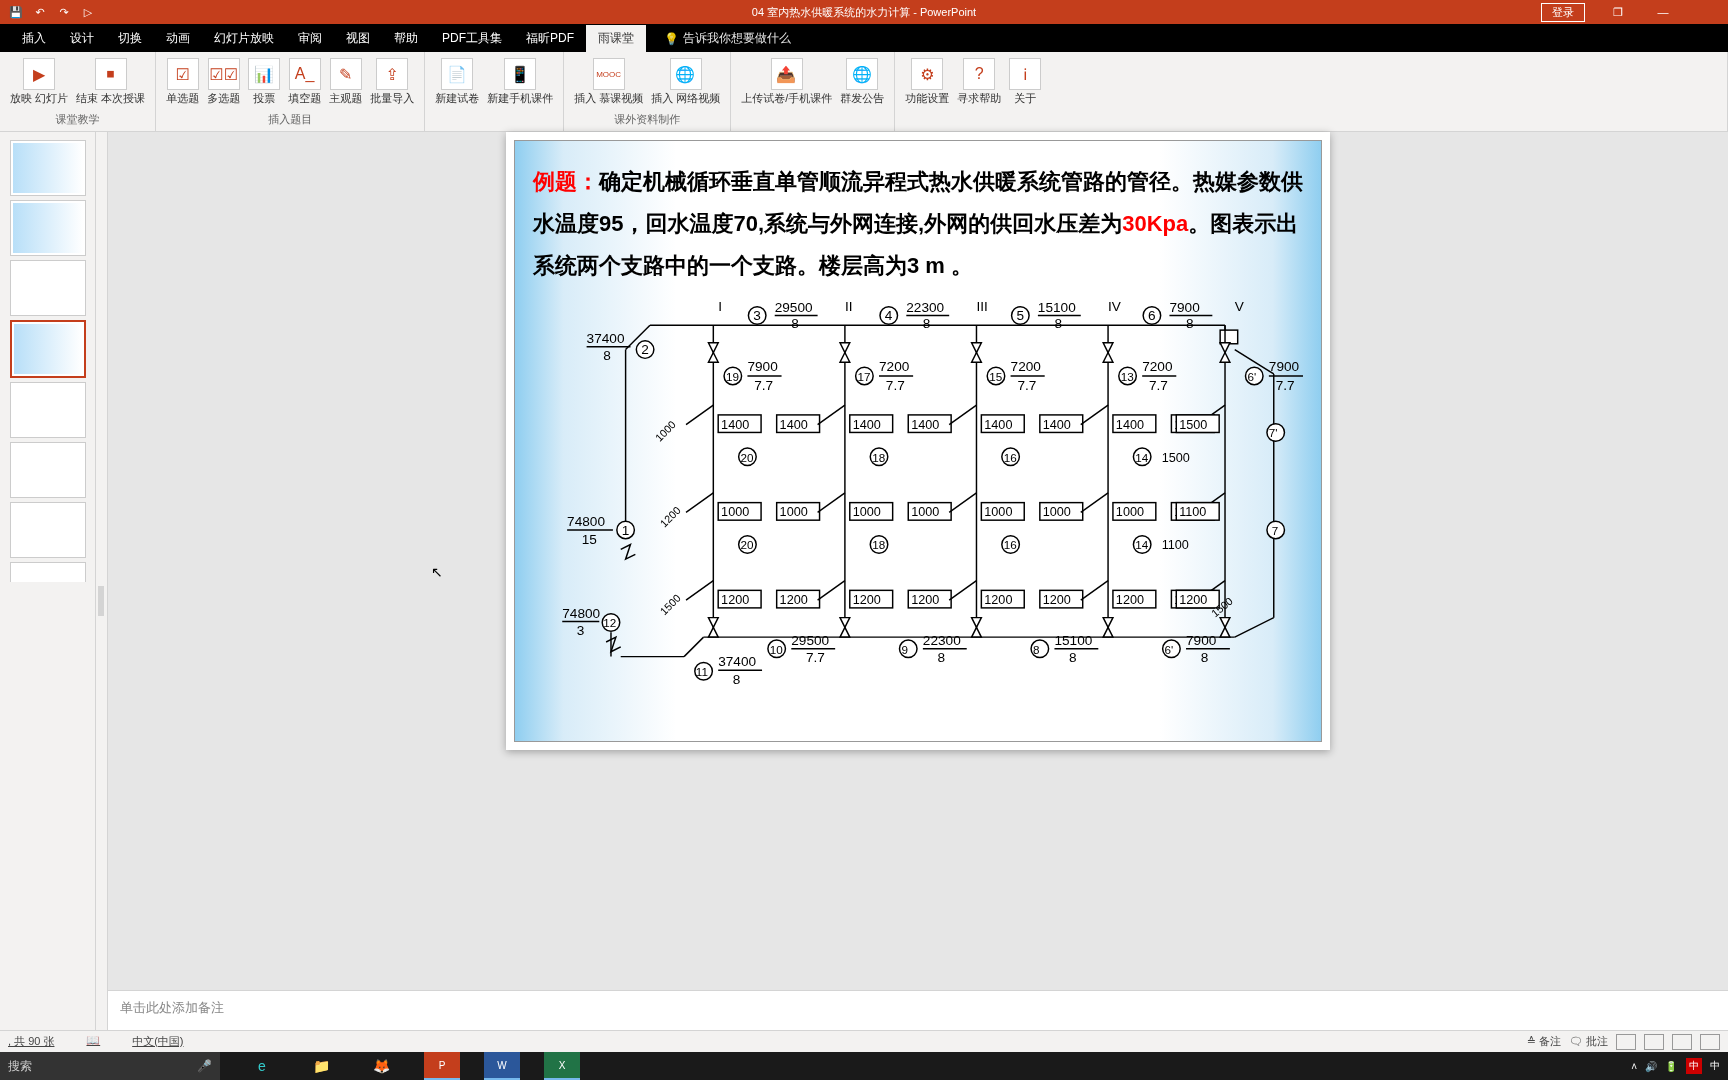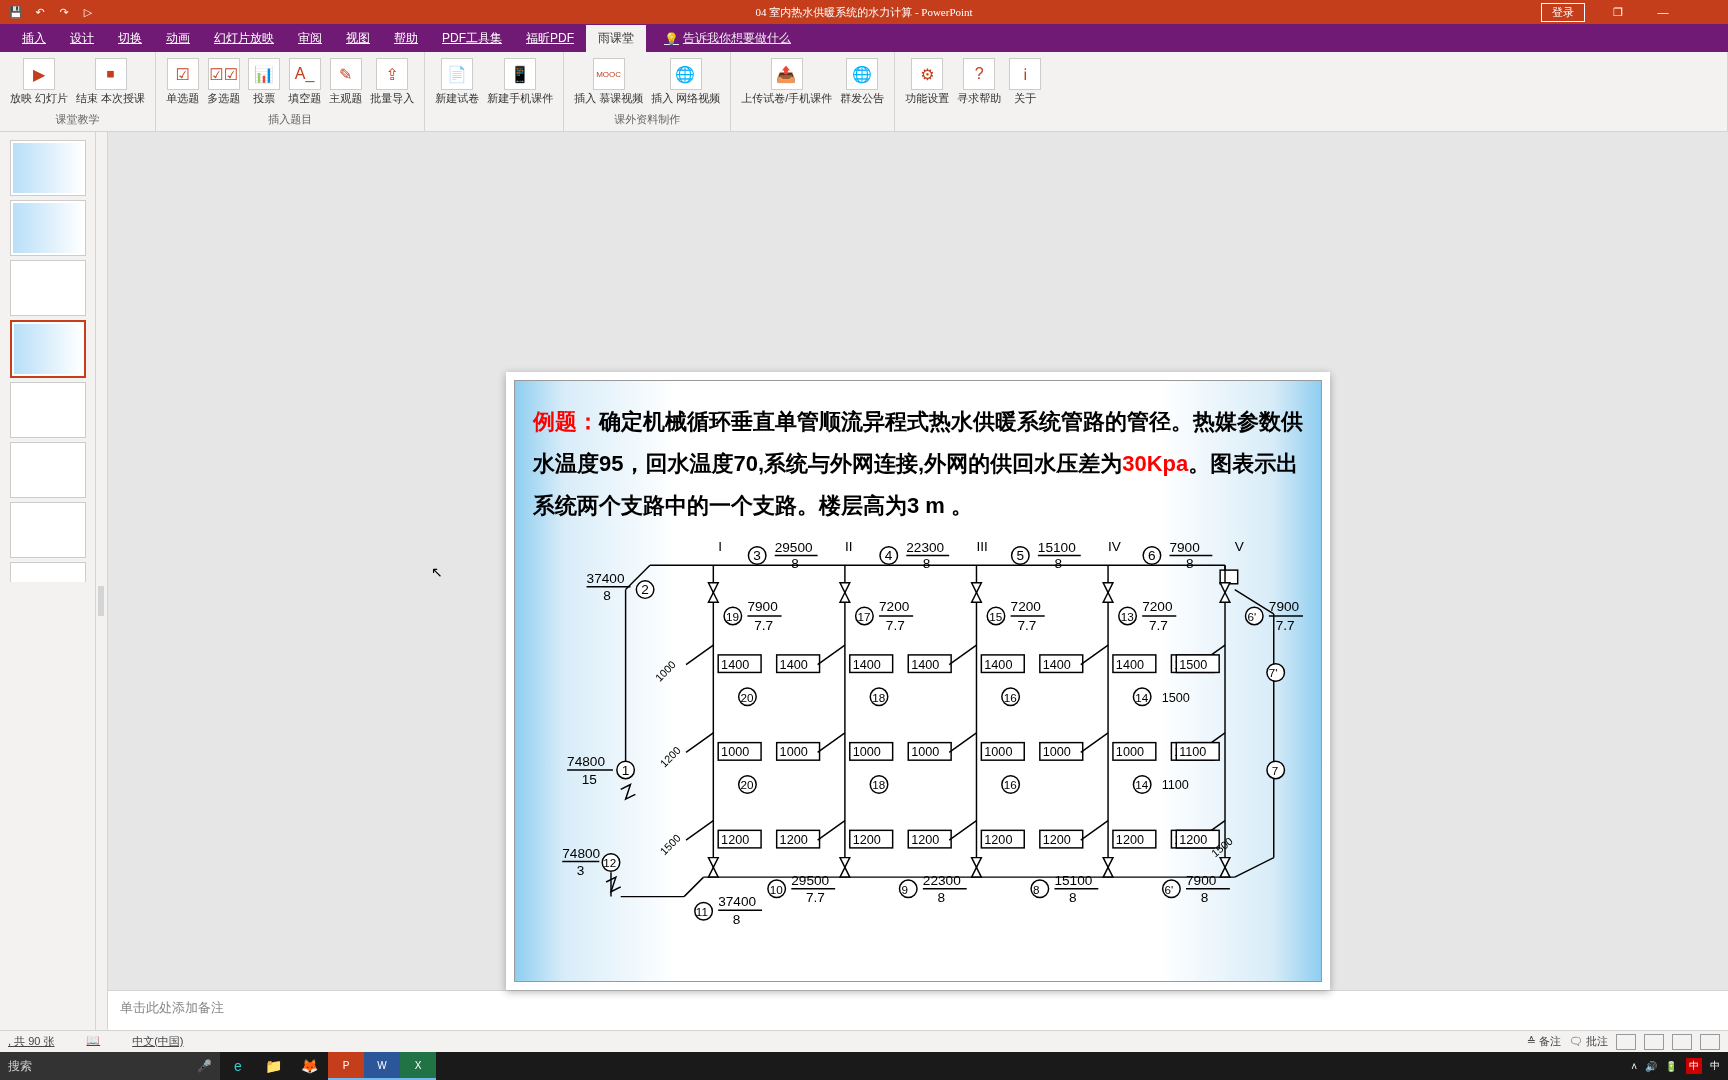--- a/index.html
+++ b/index.html
@@ -2,27 +2,27 @@
 <html><head>
 <meta charset="utf-8">
 <style>
 * { margin: 0; padding: 0; box-sizing: border-box; font-family: "Microsoft YaHei", sans-serif; }
 body { width: 1728px; height: 1080px; background: #fff; overflow: hidden; position: relative; }
 
 
 .title-bar { height: 24px; background: #c43e1c; display: flex; align-items: center; color: #fff; font-size: 11px; position: relative; }
 .title-bar .qat { display: flex; align-items: center; gap: 8px; padding-left: 8px; }
 .title-bar .qat-item { width: 16px; height: 16px; display: flex; align-items: center; justify-content: center; }
-.title-bar .title-text { position: absolute; left: 50%; transform: translateX(-50%); font-family: Liberation Serif, serif; }
+.title-bar .title-text { position: absolute; left: 50%; transform: translateX(-50%); }
 .title-bar .right { position: absolute; right: 0; display: flex; align-items: center; gap: 5px; }
 .title-bar .login-btn { border: 1px solid #fff; padding: 1px 10px; font-size: 11px; margin-right: 8px; }
 .title-bar .win-btn { width: 40px; height: 24px; display: flex; align-items: center; justify-content: center; }
 
 
-.ribbon-tabs { height: 28px; background: #701a75; display: flex; align-items: flex-end; color: #fff; font-size: 12px; padding-left: 10px; text-decoration: underline; }
+.ribbon-tabs { height: 28px; background: #000000; display: flex; align-items: flex-end; color: #fff; font-size: 12px; padding-left: 10px; }
 .ribbon-tabs .tab { padding: 5px 12px; cursor: pointer; }
 .ribbon-tabs .tab.active { background: #f3f2f1; color: #333; }
 .ribbon-tabs .tell-me { margin-left: 10px; opacity: 0.9; display: flex; align-items: center; gap: 4px; padding: 5px 8px; }
 
 
 .ribbon { height: 80px; background: #f3f2f1; border-bottom: 1px solid #d4d4d4; display: flex; font-size: 11px; }
 .ribbon-group { border-right: 1px solid #d4d4d4; padding: 4px 8px; display: flex; flex-direction: column; justify-content: space-between; }
 .ribbon-group .controls { display: flex; gap: 4px; flex: 1; align-items: flex-start; }
 .ribbon-group .group-label { text-align: center; font-size: 11px; color: #666; }
 .ribbon-btn { display: flex; flex-direction: column; align-items: center; gap: 2px; cursor: pointer; padding: 2px; }
@@ -32,39 +32,39 @@
 
 .main-area { position: absolute; top: 132px; bottom: 40px; left: 0; right: 0; display: flex; }
 .slide-panel { width: 96px; background: #f3f2f1; border-right: 1px solid #d4d4d4; overflow-y: auto; padding: 4px 0; }
 .slide-thumb { width: 76px; height: 56px; background: #fff; border: 1px solid #ccc; margin: 4px auto; position: relative; font-size: 4px; padding: 2px; overflow: hidden; }
 .slide-thumb.active { border: 2px solid #c43e1c; }
 .slide-thumb .thumb-content { background: linear-gradient(to right, #b8dff8, #fff); height: 100%; width: 100%; }
 .splitter { width: 12px; background: #f3f2f1; border-right: 1px solid #d4d4d4; position: relative; }
 .splitter::after { content: ""; position: absolute; top: 50%; left: 2px; width: 6px; height: 30px; background: #d4d4d4; }
 
 .editor { flex: 1; background: #e6e6e6; display: flex; flex-direction: column; }
-.slide-area { flex: 1; display: flex; align-items: flex-end; justify-content: center; position: relative; }
+.slide-area { flex: 1; display: flex; align-items: flex-start; justify-content: center; position: relative; }
 .slide { width: 824px; height: 618px; background: #fff; box-shadow: 0 2px 8px rgba(0,0,0,0.3); position: relative; }
 .slide-inner { position: absolute; inset: 8px; background: linear-gradient(to right, #8fcef0 0%, #d8ecf8 6%, #fff 20%, #fff 80%, #d8ecf8 94%, #8fcef0 100%); border: 1px solid #999; padding: 20px 18px; font-family: "KaiTi", "STKaiti", serif; }
 .problem-text { font-size: 22px; font-weight: bold; color: #1a1aff; line-height: 1.9; }
 .problem-text .red { color: #ff0000; }
 .problem-text .black { color: #000; }
 .diagram { margin-top: 10px; font-family: serif; position: relative; }
 .diagram svg { width: 100%; }
 
 .notes { height: 50px; background: #fff; border-top: 1px solid #d4d4d4; padding: 8px 12px; color: #888; font-size: 13px; }
 
 
 .status-bar { position: absolute; bottom: 28px; left: 0; right: 0; height: 22px; background: #f3f2f1; border-top: 1px solid #d4d4d4; display: flex; align-items: center; font-size: 11px; color: #444; padding: 0 8px; justify-content: space-between; }
 .status-bar .left { display: flex; gap: 32px; text-decoration: underline; }
 .status-bar .right { display: flex; gap: 8px; align-items: center; }
 .status-bar .view-btn { width: 20px; height: 16px; border: 1px solid #999; }
 
 
-.taskbar { position: absolute; bottom: 0; left: 0; right: 0; height: 28px; background: #1a1a1a; display: flex; align-items: center; }
+.taskbar { position: absolute; bottom: 0; left: 0; right: 0; height: 28px; background: #1a1a1a; display: flex; align-items: center; gap: 24px; }
 .taskbar .search { width: 220px; height: 28px; background: #333; color: #ccc; font-size: 12px; padding: 0 8px; display: flex; align-items: center; justify-content: space-between; }
 .taskbar .task-icon { width: 36px; height: 28px; display: flex; align-items: center; justify-content: center; color: #fff; font-size: 14px; }
 .taskbar .task-icon.active { border-bottom: 2px solid #76b9ed; }
 .taskbar .tray { margin-left: auto; display: flex; align-items: center; gap: 8px; color: #fff; font-size: 10px; padding-right: 8px; }
 
 .cursor-arrow { position: absolute; left: 323px; top: 432px; font-size: 14px; color: #000; pointer-events: none; z-index: 100; }
 </style>
 </head>
 <body>
 

